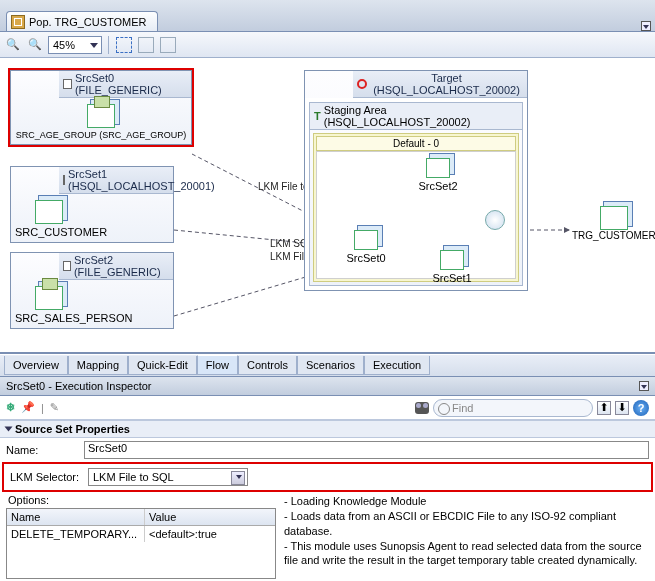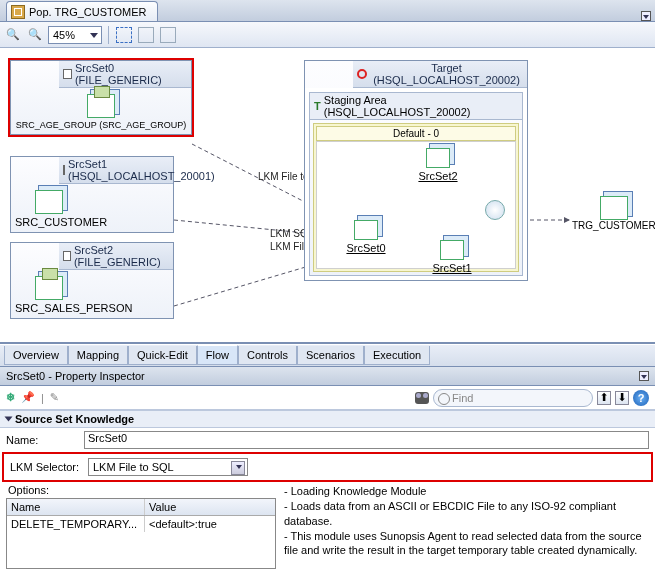--- a/index.html
+++ b/index.html
@@ -1,17 +1,17 @@
 <!DOCTYPE html>
 <html><head>
 <meta charset="utf-8">
 <style>
   * { box-sizing: border-box; font-family: Tahoma, Arial, sans-serif; font-size: 11px; }
   body { margin: 0; background: #fff; width: 655px; height: 581px; overflow: hidden; position: relative; }
-  .tab-bar { height: 22px; background: linear-gradient(#dde4ee, #c2cdde); display: flex; align-items: flex-end; padding-left: 6px; border-bottom: 1px solid #7a8fb3; }
+  .tab-bar { height: 32px; background: linear-gradient(#dde4ee, #c2cdde); display: flex; align-items: flex-end; padding-left: 6px; border-bottom: 1px solid #7a8fb3; }
   .tab { display: flex; align-items: center; background: linear-gradient(#fdfeff,#e6ecf5); border: 1px solid #7a8fb3; border-bottom: none; border-radius: 4px 4px 0 0; padding: 2px 10px 2px 4px; height: 20px; gap: 4px; }
   .tab-icon { width: 14px; height: 14px; display: inline-block; background: #d8a84a; border: 1px solid #8c6a20; position: relative; }
   .tab-icon::after { content:''; position:absolute; top:2px; left:2px; width:6px; height:6px; border:1px solid #fff; }
   .tab-close-region { margin-left:auto; display:flex; align-items:center; gap:2px; padding-right:4px;}
   .drop-icon { width:10px; height:10px; border:1px solid #555; background:#eef; display:inline-block; position:relative;}
   .drop-icon::after { content:''; position:absolute; left:1px; top:3px; border-left:3px solid transparent; border-right:3px solid transparent; border-top:4px solid #335;}
   .toolbar { height: 26px; background: linear-gradient(#f6f8fc,#dfe6f2); border-bottom:1px solid #9fb0cc; display:flex; align-items:center; padding:0 4px; gap:4px;}
   .tbtn { width:18px; height:18px; display:flex; align-items:center; justify-content:center; }
   .zoom-in { color:#1a4; font-weight:bold; }
   .zoom-out { color:#a22; font-weight:bold; }
@@ -28,21 +28,21 @@
   .node-icon { width:28px; height:24px; background:#fff; border:1px solid #4a6; box-shadow:4px -4px 0 #dcebf8, 4px -4px 0 1px #5a7fb5; position:relative;}
   .node-icon.file::before { content:''; position:absolute; top:-9px; left:6px; width:14px; height:10px; background:#c9e0a8; border:1px solid #6a8a40;}
   .redbox { outline:2px solid #d00; }
   .target { border-color:#7f93b2;}
   .target .panel-body { background:#fff; display:block; padding:4px;}
   .staging { border:1px solid #a9b8d0; background:linear-gradient(#fdfdff,#eef2f9);}
   .staging-hdr { background:#e9eef7; border-bottom:1px solid #a9b8d0; padding:1px 4px; font-size:10px; display:flex; gap:3px; align-items:center;}
   .yellowzone { background:#f7f6d0; border:1px solid #cfcc80; padding:2px;}
   .yellow-hdr { background:#fdfbe6; border:1px solid #cfcc80; text-align:center; font-size:10px; padding:1px;}
   .inner-area { position:relative; height:128px; background:#fff; border:1px solid #cfcfcf;}
-  .mini { position:absolute; width:50px; text-align:center; font-size:10px;text-decoration:underline;}
+  .mini { position:absolute; width:50px; text-align:center; font-size:10px;}
   .mini .node-icon { width:24px; height:20px; margin:0 auto 2px auto;}
   .circ { position:absolute; width:20px; height:20px; border:1px solid #7aa; border-radius:50%; background:radial-gradient(#fff,#cde);}
   svg.arrows { position:absolute; left:0; top:0; }
   .lbl { position:absolute; font-size:10px; color:#222;}
   .bottom-tabs { height:22px; background:linear-gradient(#e9eef7,#d5deec); display:flex; align-items:center; padding-left:4px; gap:0; border-top:1px solid #fff;}
   .btab { padding:3px 8px; border:1px solid #9fb0cc; border-top:none; background:#e0e7f2; font-size:11px;}
   .btab.active-bw { background:#fff; border-top:1px solid #fff; position:relative; top:-1px; color:#000; font-weight:normal;}
   .btab.lightblue { background:#d8e6f8;}
   .inspector-bar { height:20px; background:linear-gradient(#dde4ee,#c2cdde); border-top:1px solid #7a8fb3; border-bottom:1px solid #7a8fb3; padding:2px 6px; font-size:11px; display:flex; align-items:center; justify-content:space-between;}
   .insp-tools { height:24px; border-bottom:1px solid #bcc8dd; display:flex; align-items:center; padding:0 6px; gap:6px;}
@@ -211,42 +211,42 @@
   <div class="btab">Overview</div>
   <div class="btab">Mapping</div>
   <div class="btab">Quick-Edit</div>
   <div class="btab active-bw lightblue">Flow</div>
   <div class="btab">Controls</div>
   <div class="btab">Scenarios</div>
   <div class="btab">Execution</div>
 </div>
 
 <div class="inspector-bar">
-  <span>SrcSet0 - Property Inspector</span>
+  <span>SrcSet0 - Execution Inspector</span>
   <span class="drop-icon"></span>
 </div>
 
 <div class="insp-tools">
   <span style="color:#3a7; font-weight:bold;">❄</span>
   <span class="pin">📌</span>
   <span style="color:#888;">|</span>
   <span style="color:#888;">✎</span>
   <div class="right">
     <span class="binoc"></span>
     <div class="find-box">
         <span>Find</span>
       </div>
     <div class="nav">⬆</div>
     <div class="nav">⬇</div>
     <div class="help">?</div>
   </div>
 </div>
 
 <div class="section-hdr">
-  <span>Source Set Knowledge</span>
+  <span>Source Set Properties</span>
 </div>
 
 <div class="form-row">
   <label>Name:</label>
   <div class="txt"><span>SrcSet0</span></div>
 </div>
 
 <div class="form-row lkm-row">
   <label>LKM Selector:</label>
   <div class="combo">

